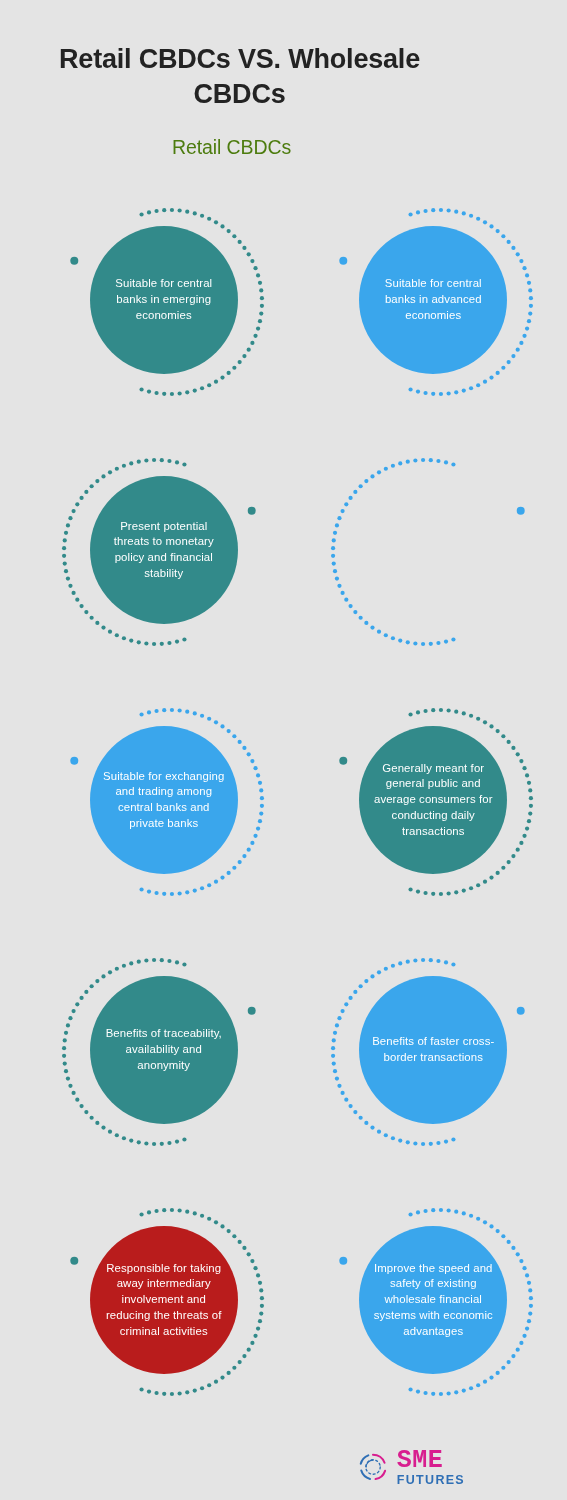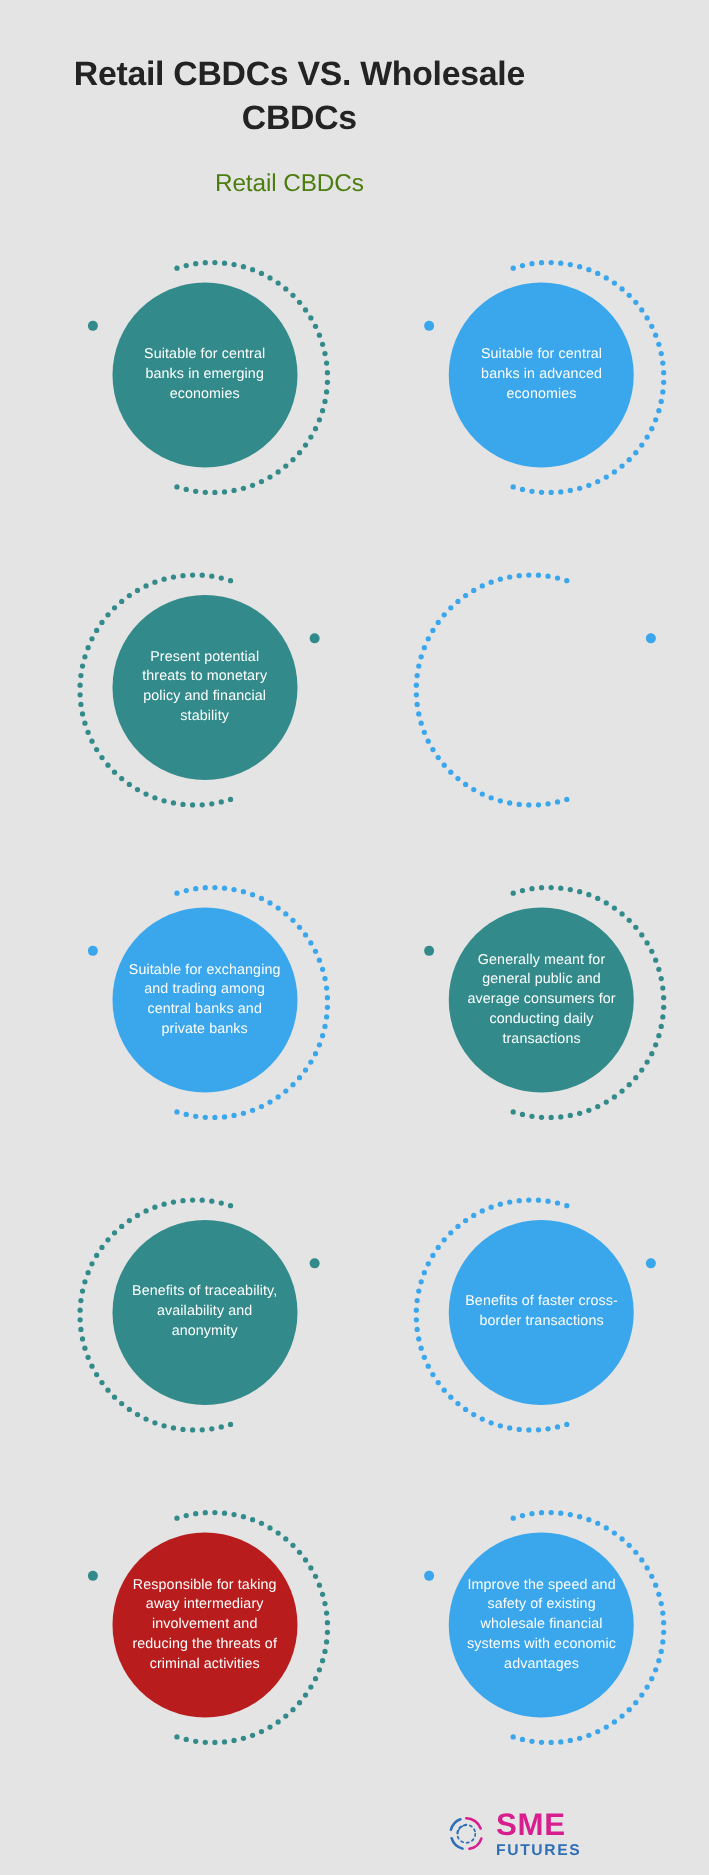--- a/index.html
+++ b/index.html
@@ -119,21 +119,21 @@
   .logo {
     position:absolute;
     right:14px; bottom:14px;
     display:flex;
     align-items:center;
     gap:7px;
   }
   .logo-mark { width:34px; height:34px; flex:none; }
   .logo-words { display:flex; flex-direction:column; line-height:1; }
   .logo-sme {
-    font-family:Liberation Sans, sans-serif;
+    font-family:Liberation Mono, monospace;
     font-weight:bold;
     font-size:25px;
     color:#d81e8f;
     letter-spacing:0.5px;
   }
   .logo-futures {
     font-family:Liberation Sans, sans-serif;
     font-weight:bold;
     font-size:12.5px;
     color:#2f6fb5;

